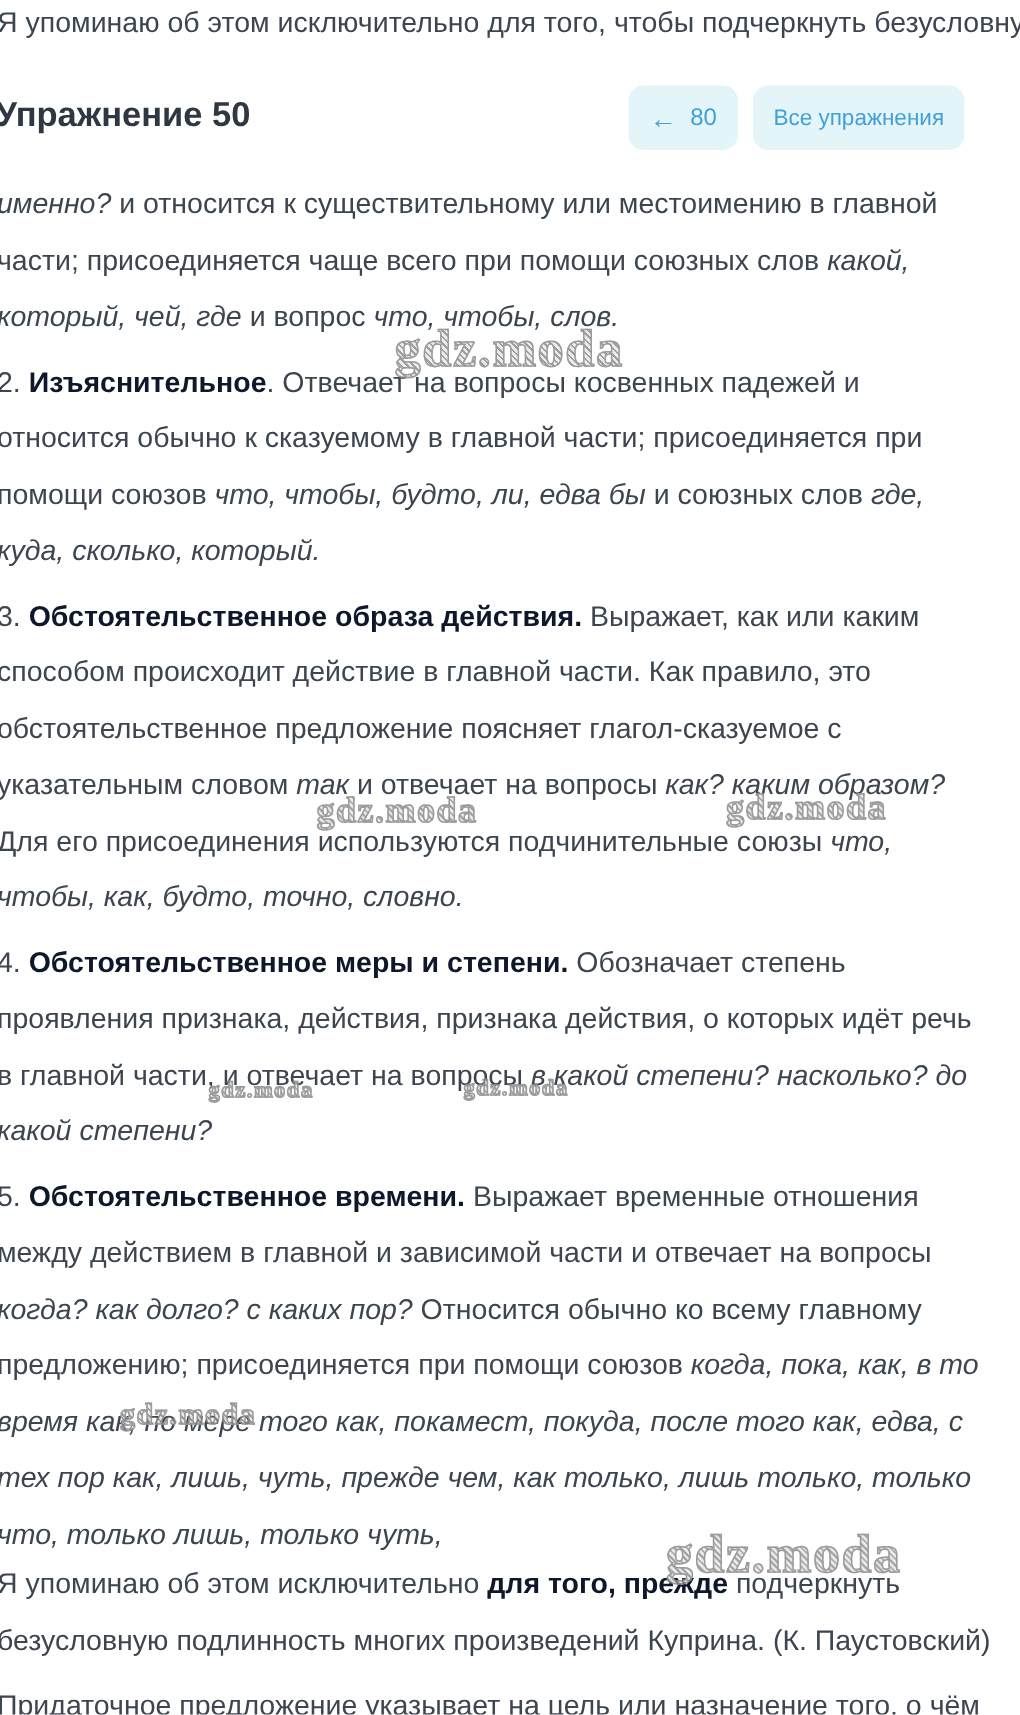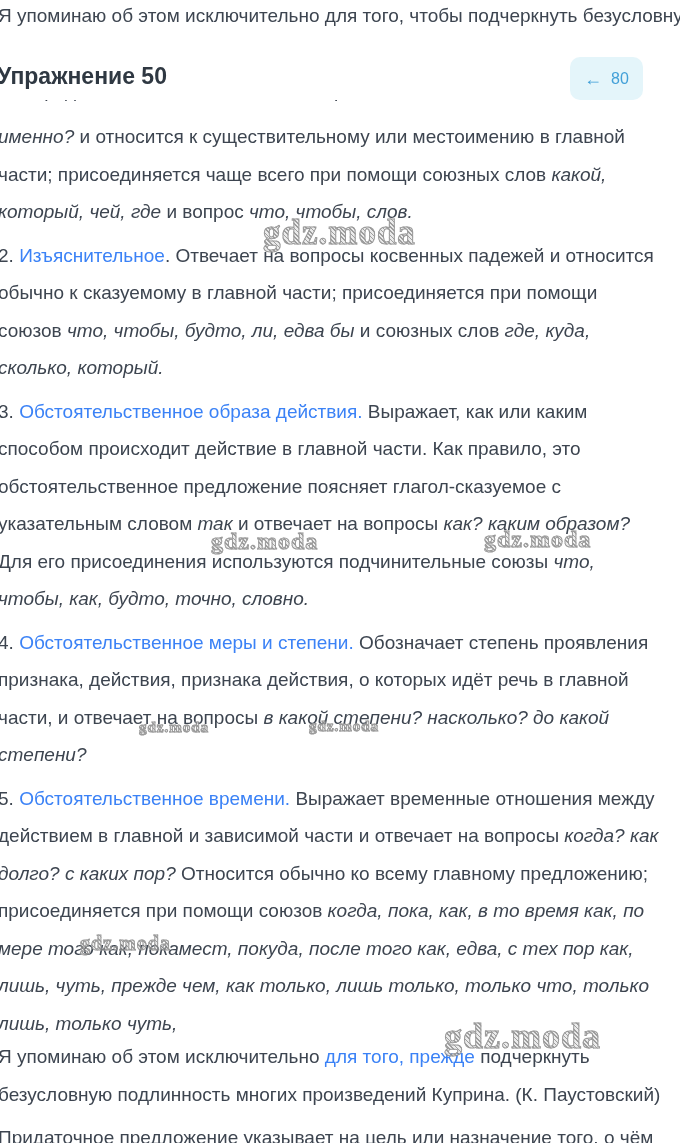--- a/index.html
+++ b/index.html
@@ -47,21 +47,21 @@
     position: absolute; top: 100px; left: 0; width: 662px;
     font-size: 19px; line-height: 37.5px; color: #3d4550;
   }
   .clip {
     height: 18px; overflow: hidden; position: relative;
     margin-left: -2px;
   }
   .clip-inner { display: block; margin-top: -28px; line-height: 37.5px; white-space: nowrap; }
   .para { margin: 0 0 6px 0; padding-left: 0; margin-left: -2px; }
   .para.tight { margin-top: -10px; }
-  .para .b { font-weight: 400; color: #3b82f6; }
+  .para .b { font-weight: 700; color: #0f172a; }
   .para .i { font-style: italic; }
   
   .wm {
     position: absolute;
     font-family: Liberation Serif, serif;
     font-weight: 700;
     letter-spacing: 1px;
     pointer-events: none;
     color: transparent;
     background: repeating-linear-gradient(45deg, #8e8e8e 0 1.2px, #e8e8e8 1.2px 3px);
@@ -78,20 +78,21 @@
 
 <div class="prev-line">Я упоминаю об этом исключительно для того, чтобы подчеркнуть безусловную</div>
 
 <div class="header">
   <div class="page-title">Упражнение 50</div>
   <div class="header-buttons">
     <button class="btn btn-prev">
       <span class="arrow">←</span>
       <span>80</span>
     </button>
+    <button class="btn btn-all">Все упражнения</button>
   </div>
 </div>
 
 <div class="content">
   <div class="clip">
     <span class="clip-inner">1. Определительное. Отвечает на вопросы какой? чей? какой</span>
   </div>
   <div id="paras">
       <p class="para"><span class="i">именно?</span><span> и относится к существительному или местоимению в главной части; присоединяется чаще всего при помощи союзных слов </span><span class="i">какой, который, чей, где</span><span> и вопрос </span><span class="i">что, чтобы, слов.</span></p>
       <p class="para"><span>2. </span><span class="b">Изъяснительное</span><span>. Отвечает на вопросы косвенных падежей и относится обычно к сказуемому в главной части; присоединяется при помощи союзов </span><span class="i">что, чтобы, будто, ли, едва бы</span><span> и союзных слов </span><span class="i">где, куда, сколько, который.</span></p>

